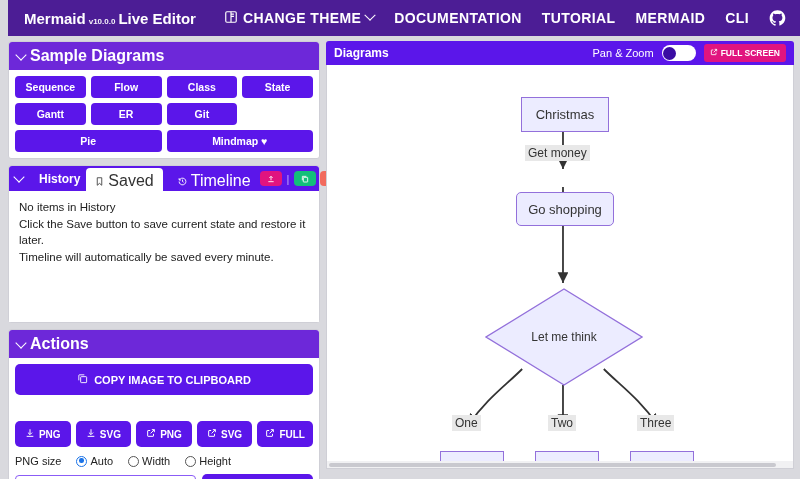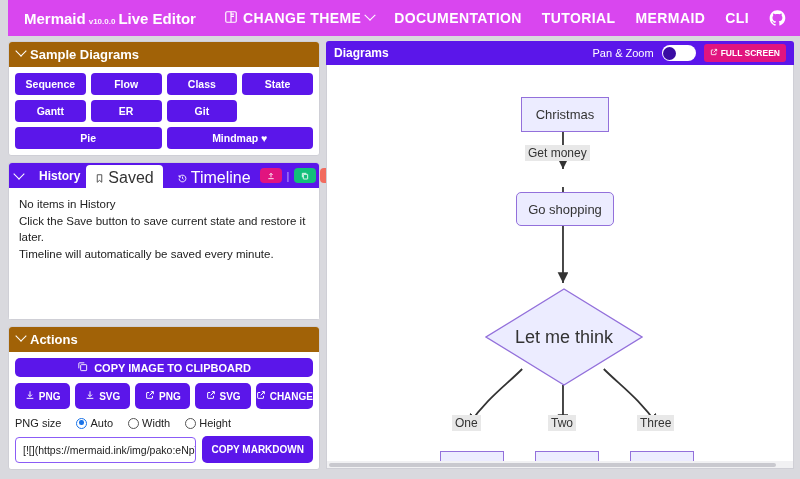--- a/index.html
+++ b/index.html
@@ -7,34 +7,34 @@
     width:800px;height:479px;overflow:hidden;
     background:#d9d9de;
     font-family:"Liberation Sans", sans-serif;
     font-size:12px;color:#111;
   }
   .app{position:relative;width:800px;height:479px;}
 
   
   .topbar{
     position:absolute;left:8px;top:0;width:792px;height:36px;
-    background:#d946ef;display:flex;align-items:center;
+    background:#4c1d95;display:flex;align-items:center;
   }
   .brand{margin-left:16px;color:#fff;font-weight:bold;font-size:15px;display:flex;align-items:baseline;}
   .brand .ver{font-size:8px;font-weight:bold;margin:0 3px;opacity:.95;}
   .nav{margin-left:auto;display:flex;align-items:center;gap:20px;margin-right:14px;}
   .nav a{color:#fff;font-size:14px;font-weight:bold;letter-spacing:.4px;text-decoration:none;display:flex;align-items:center;gap:5px;white-space:nowrap;}
   .chev{display:inline-block;width:7px;height:7px;border-right:1.4px solid #fff;border-bottom:1.4px solid #fff;transform:rotate(45deg) translate(-2px,-2px);}
 
   
   .leftcol{position:absolute;left:8px;top:41px;width:312px;height:434px;}
   .card{background:#fff;border:1px solid #cfcfd6;border-radius:3px;margin-bottom:6px;}
   .card-head{
-    background:#a16207;color:#fff;font-weight:bold;font-size:13px;
-    padding:5px 8px;display:flex;align-items:flex-start;gap:5px;border-radius:3px 3px 0 0;
+    background:#6d28d9;color:#fff;font-weight:bold;font-size:16px;
+    padding:5px 8px;display:flex;align-items:center;gap:5px;border-radius:3px 3px 0 0;
   }
   .vchev{display:inline-block;width:7px;height:7px;border-right:1.6px solid #fff;border-bottom:1.6px solid #fff;transform:rotate(45deg);margin-bottom:3px;}
   .card-body{padding:6px;}
 
   .grid4{display:grid;grid-template-columns:repeat(4,1fr);gap:5px;}
   .grid2{display:grid;grid-template-columns:repeat(2,1fr);gap:5px;margin-top:5px;}
   .pbtn{
     background:#5b16ea;color:#fff;border:none;border-radius:4px;
     font-size:10.5px;font-weight:bold;padding:5px 2px;text-align:center;cursor:pointer;
     font-family:"Liberation Sans", sans-serif;
@@ -50,23 +50,23 @@
   .tab.active{background:#fff;color:#333;}
   .hbtns{margin-left:auto;display:flex;align-items:center;gap:4px;}
   .hbtn{width:22px;height:15px;border-radius:4px;display:flex;align-items:center;justify-content:center;color:#fff;font-size:8px;cursor:pointer;}
   .hbtn.pink{background:#e1147f;}
   .hbtn.green{background:#12bf7a;}
   .hbtn.red{background:#f26b5e;}
   .sep{color:#c3a6f7;font-size:11px;margin:0 1px;}
   .hist-body{height:115px;padding:8px 10px;color:#222;font-size:11.5px;line-height:1.45;background:#fff;}
 
   
-  .wide{width:100%;background:#5b16ea;color:#fff;border:none;border-radius:5px;font-size:11px;font-weight:bold;padding:3px 0;display:flex;align-items:center;justify-content:center;gap:6px;cursor:pointer;font-family:"Liberation Sans", sans-serif;}
+  .wide{width:100%;background:#5b16ea;color:#fff;border:none;border-radius:5px;font-size:11px;font-weight:bold;padding:9px 0;display:flex;align-items:center;justify-content:center;gap:6px;cursor:pointer;font-family:"Liberation Sans", sans-serif;}
   .grid5{display:grid;grid-template-columns:repeat(5,1fr);gap:5px;margin-top:6px;}
-  .sbtn{background:#5b16ea;color:#fff;border:none;border-radius:5px;font-size:10px;font-weight:bold;padding:7px 0;display:flex;align-items:center;justify-content:center;gap:4px;cursor:pointer;font-family:"Liberation Sans", sans-serif;}
+  .sbtn{background:#5b16ea;color:#fff;border:none;border-radius:5px;font-size:10px;font-weight:bold;padding:7px 0;display:flex;align-items:center;justify-content:center;gap:4px;cursor:pointer;font-family:"Liberation Sans", sans-serif;margin-top:20px;}
   .pngsize{display:flex;align-items:center;gap:15px;margin-top:8px;font-size:11px;color:#222;}
   .radio{display:inline-flex;align-items:center;gap:3px;cursor:pointer;}
   .rdot{width:9px;height:9px;border-radius:50%;border:1.3px solid #555;display:inline-block;position:relative;}
   .rdot.on{border-color:#1a73e8;}
   .rdot.on:after{content:"";position:absolute;left:1.8px;top:1.8px;width:4.4px;height:4.4px;border-radius:50%;background:#1a73e8;}
   .row{display:flex;gap:6px;margin-top:7px;align-items:center;}
   .tinput{flex:1;border:1.4px solid #8b5cf6;border-radius:4px;padding:6px 7px;font-size:10.5px;color:#222;background:#fff;overflow:hidden;white-space:nowrap;font-family:"Liberation Sans", sans-serif;}
   .rbtn{background:#5b16ea;color:#fff;border:none;border-radius:5px;font-size:10px;font-weight:bold;padding:8px 9px;white-space:nowrap;cursor:pointer;font-family:"Liberation Sans", sans-serif;}
 
   
@@ -259,21 +259,21 @@
                   <path d="M18 14v5a1 1 0 0 1-1 1H5a1 1 0 0 1-1-1V7a1 1 0 0 1 1-1h5"></path>
                 </svg></span>
             <span>SVG</span>
           </button>
           <button class="sbtn">
             <span><svg width="10" height="10" viewBox="0 0 24 24" fill="none" stroke="#fff" stroke-width="2.4">
                   <path d="M14 4h6v6"></path>
                   <path d="M20 4l-9 9"></path>
                   <path d="M18 14v5a1 1 0 0 1-1 1H5a1 1 0 0 1-1-1V7a1 1 0 0 1 1-1h5"></path>
                 </svg></span>
-            <span>CHANGE</span>
+            <span>FULL</span>
           </button>
         </div>
 
         <div class="pngsize">
           <span>PNG size</span>
           <label class="radio">
             <i class="rdot on"></i>
             <span>Auto</span>
           </label>
           <label class="radio">
@@ -336,21 +336,21 @@
       </div>
 
       <div class="node round" style="left:189px;top:127px;width:96px;height:32px;">
         <span>Go shopping</span>
       </div>
 
       <div class="diamond" style="left:157px;top:222px;width:160px;height:100px;">
         <svg width="160" height="100" viewBox="0 0 160 100">
           <polygon points="80,2 158,50 80,98 2,50" fill="#ececff" stroke="#9370db" stroke-width="1.4"></polygon>
         </svg>
-        <div style="position:absolute;left:0;top:0;width:160px;height:100px;display:flex;align-items:center;justify-content:center;font-size:18px;color:#333;">Let me think</div>
+        <div style="position:absolute;left:0;top:0;width:160px;height:100px;display:flex;align-items:center;justify-content:center;font-size:12px;color:#333;">Let me think</div>
       </div>
 
       <div class="edgelabel" style="left:125px;top:350px;">
         <span>One</span>
       </div>
       <div class="edgelabel" style="left:221px;top:350px;">
         <span>Two</span>
       </div>
       <div class="edgelabel" style="left:310px;top:350px;">
         <span>Three</span>

